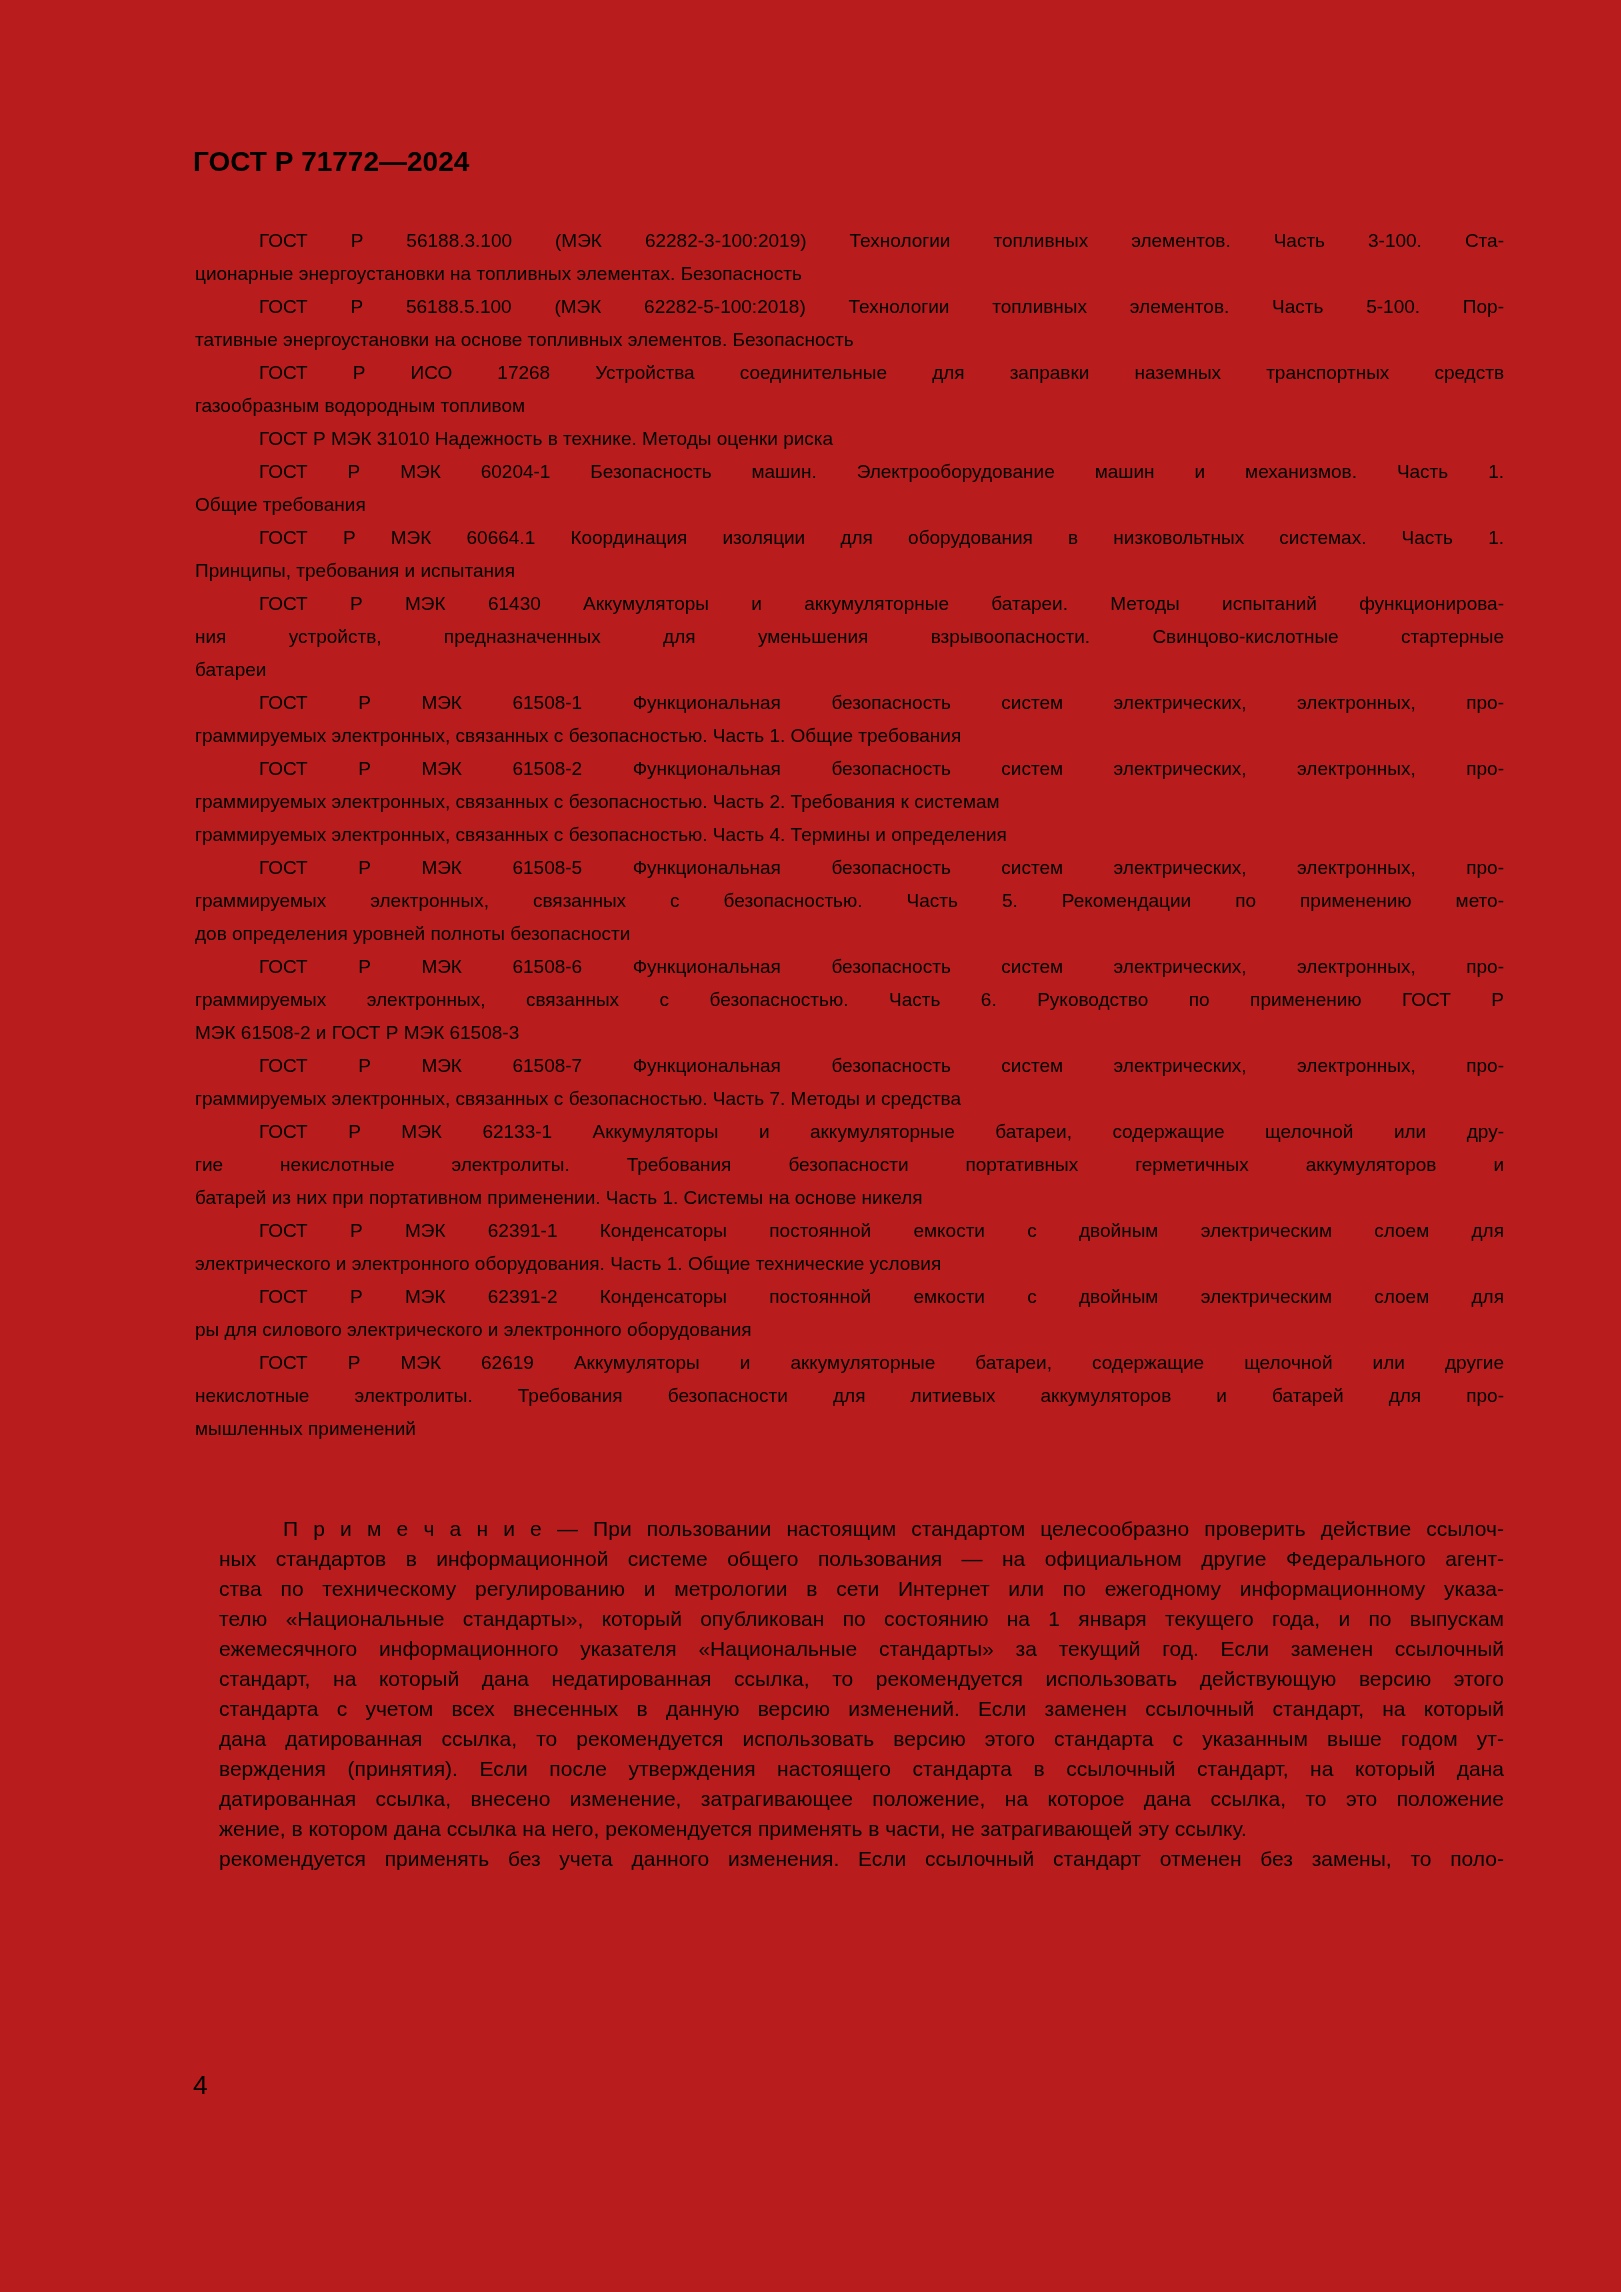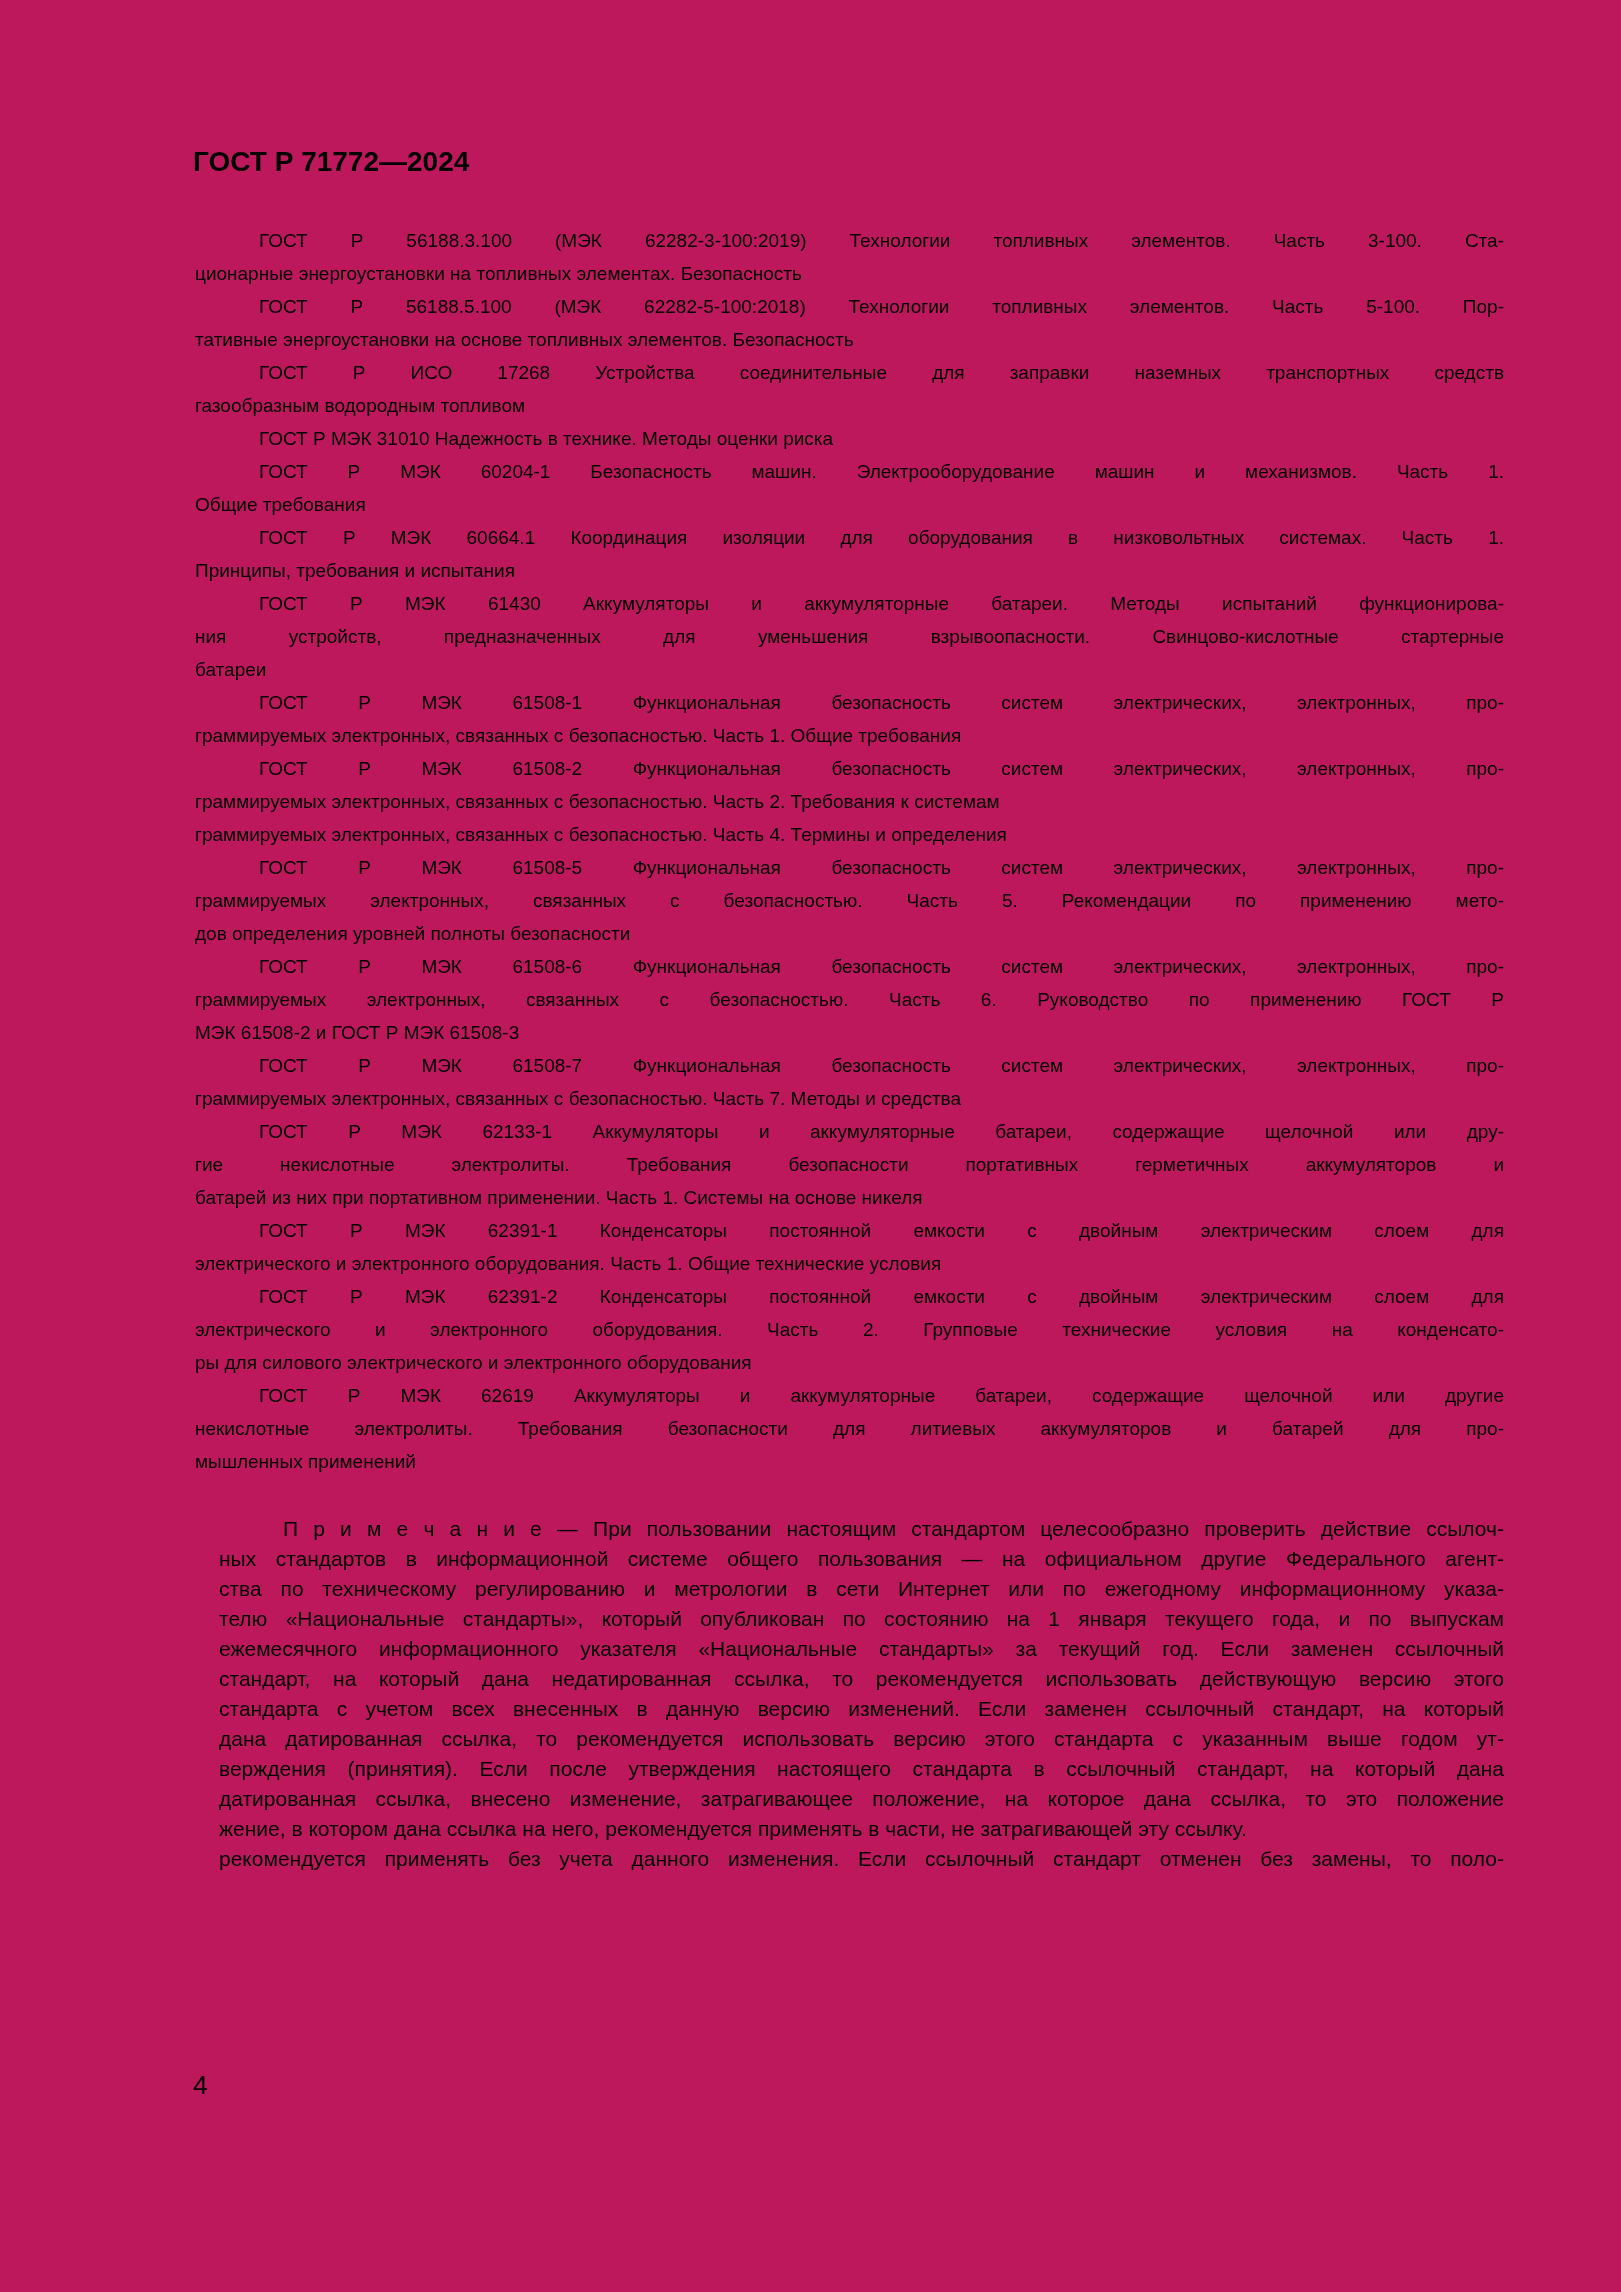--- a/index.html
+++ b/index.html
@@ -5,21 +5,21 @@
 <style>
   html, body {
     margin: 0;
     padding: 0;
     background: #ffffff;
   }
   .page {
     position: relative;
     width: 1621px;
     height: 2293px;
-    background: #be185d;
+    background: #b91c1c;
     color: #000000;
     font-family: "Liberation Sans", "DejaVu Sans", sans-serif;
     overflow: hidden;
   }
   .doc-header {
     position: absolute;
     left: 193px;
     top: 146px;
     font-size: 28px;
     font-weight: bold;
@@ -102,21 +102,20 @@
       <div class="ln">граммируемых электронных, связанных с безопасностью. Часть 6. Руководство по применению ГОСТ Р</div>
       <div class="ln last">МЭК 61508-2 и ГОСТ Р МЭК 61508-3</div>
       <div class="ln first">ГОСТ Р МЭК 61508-7 Функциональная безопасность систем электрических, электронных, про-</div>
       <div class="ln last">граммируемых электронных, связанных с безопасностью. Часть 7. Методы и средства</div>
       <div class="ln first">ГОСТ Р МЭК 62133-1 Аккумуляторы и аккумуляторные батареи, содержащие щелочной или дру-</div>
       <div class="ln">гие некислотные электролиты. Требования безопасности портативных герметичных аккумуляторов и</div>
       <div class="ln last">батарей из них при портативном применении. Часть 1. Системы на основе никеля</div>
       <div class="ln first">ГОСТ Р МЭК 62391-1 Конденсаторы постоянной емкости с двойным электрическим слоем для</div>
       <div class="ln last">электрического и электронного оборудования. Часть 1. Общие технические условия</div>
       <div class="ln first">ГОСТ Р МЭК 62391-2 Конденсаторы постоянной емкости с двойным электрическим слоем для</div>
-      <div class="ln">электрического и электронного оборудования. Часть 2. Групповые технические условия на конденсато-</div>
       <div class="ln last">ры для силового электрического и электронного оборудования</div>
       <div class="ln first">ГОСТ Р МЭК 62619 Аккумуляторы и аккумуляторные батареи, содержащие щелочной или другие</div>
       <div class="ln">некислотные электролиты. Требования безопасности для литиевых аккумуляторов и батарей для про-</div>
       <div class="ln last">мышленных применений</div>
     </div>
 
   <div class="note" id="note">
       <div class="ln first">П р и м е ч а н и е  — При пользовании настоящим стандартом целесообразно проверить действие ссылоч-</div>
       <div class="ln">ных стандартов в информационной системе общего пользования — на официальном другие Федерального агент-</div>
       <div class="ln">ства по техническому регулированию и метрологии в сети Интернет или по ежегодному информационному указа-</div>

